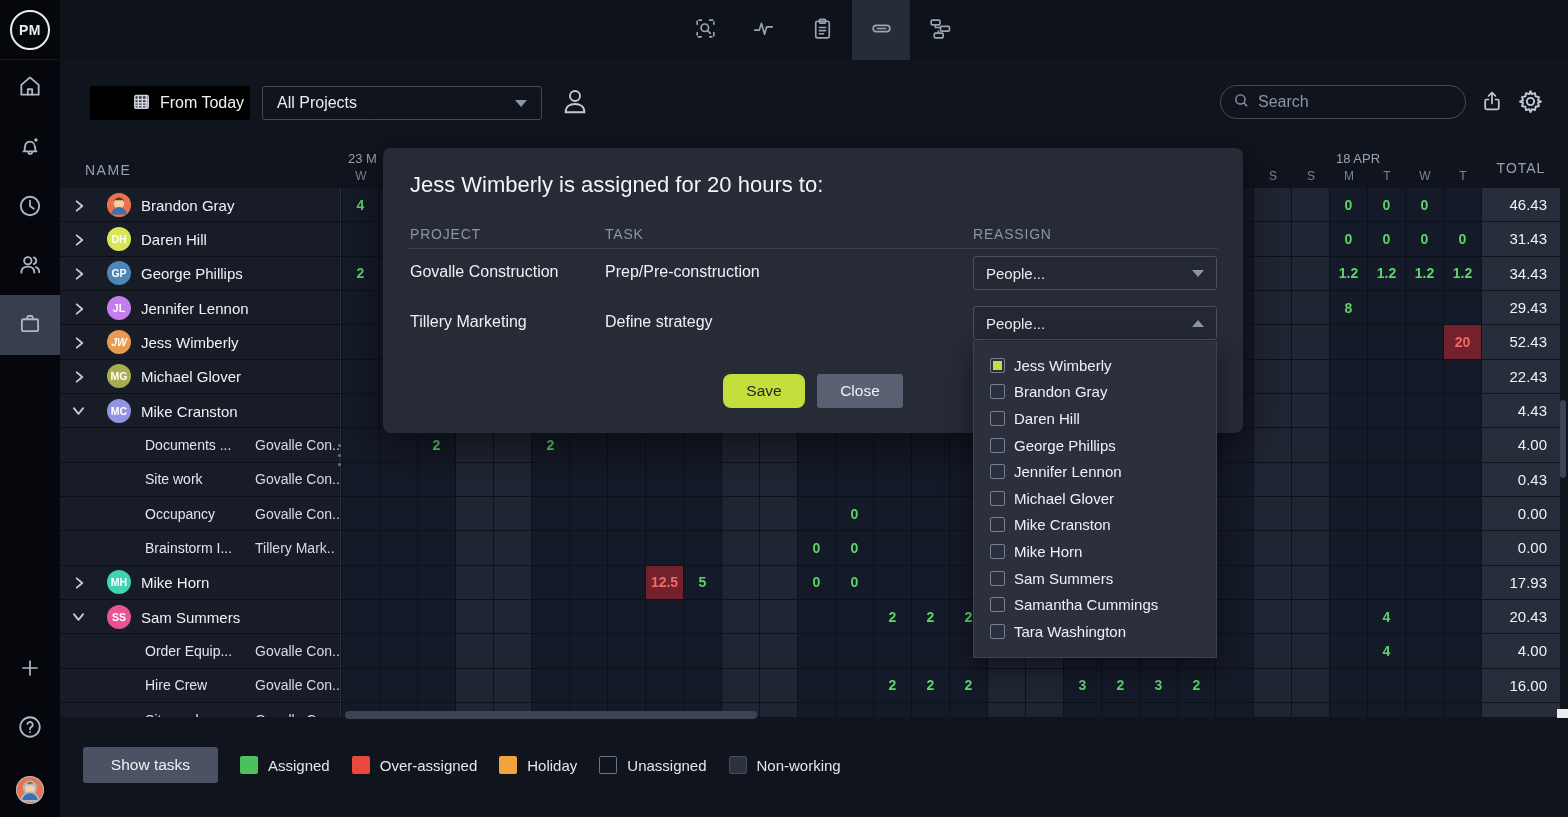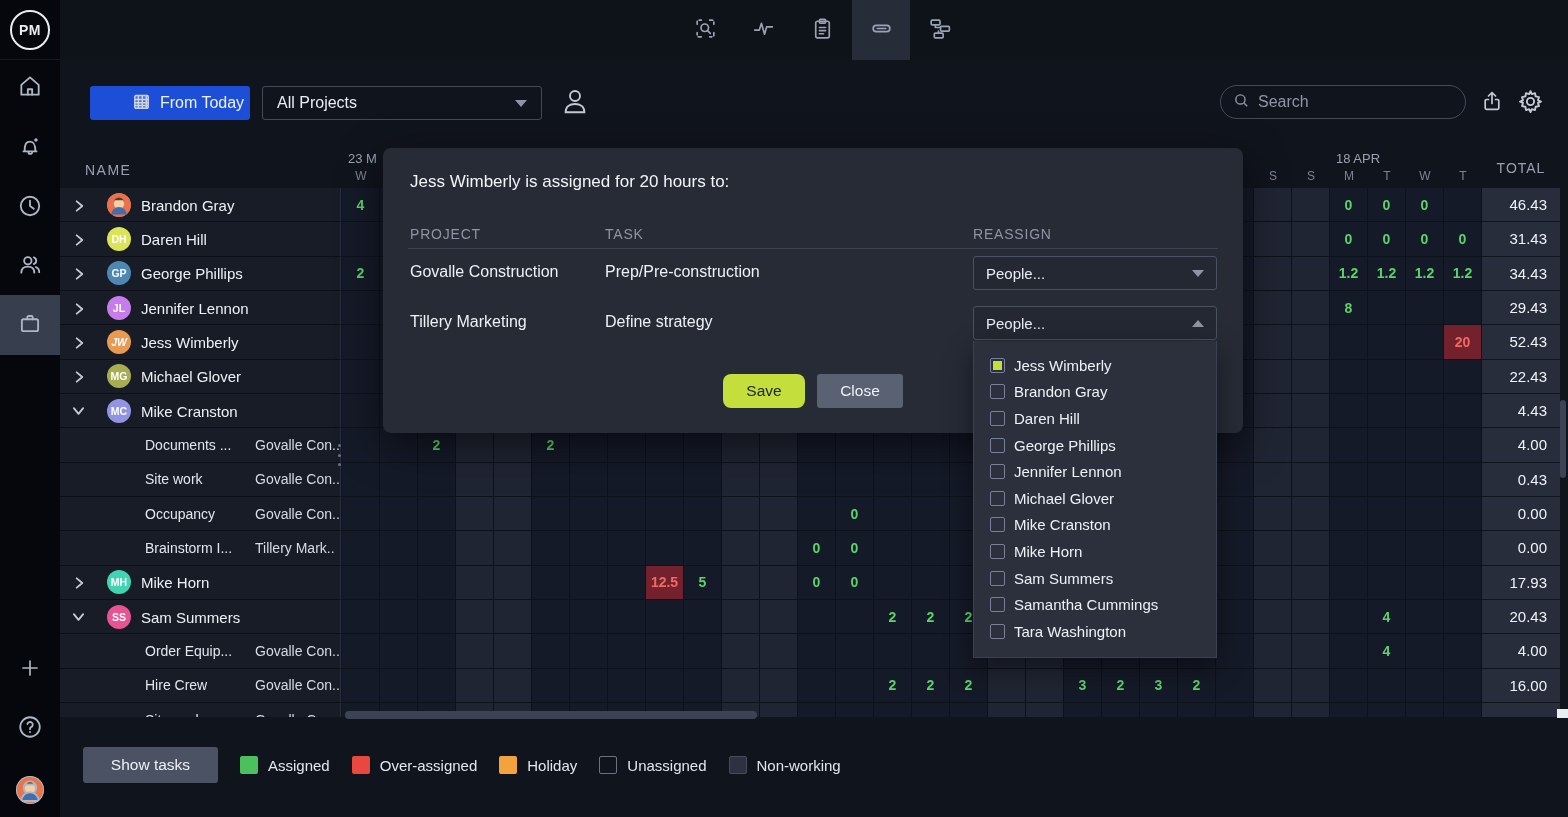--- a/index.html
+++ b/index.html
@@ -16,21 +16,21 @@
   .side-btn svg { stroke:#aeb6c4; fill:none; stroke-width:1.7; stroke-linecap:round; stroke-linejoin:round; }
   .avatar-face { border-radius:50%; overflow:hidden; display:block; }
 
   
   .topbar { position:absolute; left:60px; top:0; width:1508px; height:60px; background:#0e1219; z-index:30; }
   .top-btn { position:absolute; top:0; width:58px; height:60px; display:flex; align-items:center; justify-content:center; cursor:pointer; }
   .top-btn.active { background:#272c39; }
   .top-btn svg { stroke:#9aa3b3; fill:none; stroke-width:1.6; stroke-linecap:round; stroke-linejoin:round; }
 
   
-  .btn-from-today { position:absolute; left:90px; top:86px; width:160px; height:34px; background:#1d4ed8; border-radius:3px; display:flex; align-items:center; justify-content:center; gap:9px; color:#eef1f6; font-size:16px; cursor:pointer; z-index:5;padding-left:36px; }
+  .btn-from-today { position:absolute; left:90px; top:86px; width:160px; height:34px; background:#000000; border-radius:3px; display:flex; align-items:center; justify-content:center; gap:9px; color:#eef1f6; font-size:16px; cursor:pointer; z-index:5;padding-left:36px; }
   .sel-projects { position:absolute; left:262px; top:86px; width:280px; height:34px; border:1px solid #434b5a; border-radius:3px; display:flex; align-items:center; color:#e9edf3; font-size:16px; padding:0 14px; cursor:pointer; z-index:5; }
   .sel-projects .caret { margin-left:auto; }
   .caret-down { width:0; height:0; border-left:6px solid transparent; border-right:6px solid transparent; border-top:7px solid #8d96a6; }
   .person-btn { position:absolute; left:558px; top:86px; width:34px; height:34px; display:flex; align-items:center; justify-content:center; cursor:pointer; z-index:5; }
   .search-pill { position:absolute; left:1220px; top:85px; width:246px; height:34px; border:1px solid #434b5a; border-radius:17px; display:flex; align-items:center; padding:0 12px; gap:8px; z-index:5; }
   .search-pill input { background:transparent; border:none; outline:none; color:#e9edf3; font-size:16px; width:170px; font-family:inherit; }
   .search-pill input::placeholder { color:#8d96a6; }
   .icon-btn { position:absolute; top:86px; width:32px; height:34px; display:flex; align-items:center; justify-content:center; cursor:pointer; z-index:5; }
   .icon-btn svg { stroke:#c3cad6; fill:none; stroke-width:1.7; stroke-linecap:round; stroke-linejoin:round; }
 
@@ -68,21 +68,21 @@
   .btn-show-tasks { position:absolute; left:83px; top:747px; width:135px; height:36px; background:#4a5263; border-radius:3px; display:flex; align-items:center; justify-content:center; color:#eef1f6; font-size:15.5px; cursor:pointer; z-index:5; }
   .legend { position:absolute; left:240px; top:747px; height:36px; display:flex; align-items:center; gap:22px; z-index:5; }
   .legend-item { display:flex; align-items:center; gap:10px; }
   .legend-item .sw { width:18px; height:18px; border-radius:2px; }
   .legend-item .sw.outline { background:transparent; border:1.5px solid #6a7384; }
   .legend-item .sw.nonworking { background:#2c3240; border:1px solid #454c5c; }
   .legend-item span.lbl { color:#e2e7ee; font-size:15px; }
 
   
   .modal { position:absolute; left:383px; top:148px; width:860px; height:285px; background:#262b36; border-radius:8px; box-shadow:0 12px 40px rgba(0,0,0,.55); z-index:50; }
-  .modal-title { position:absolute; left:27px; top:24px; color:#f2f4f8; font-size:17px; font-weight:500; }
+  .modal-title { position:absolute; left:27px; top:24px; color:#f2f4f8; font-size:22px; font-weight:500; }
   .m-col-h { position:absolute; top:78px; color:#8d95a5; font-size:14px; letter-spacing:.8px; }
   .m-hr { position:absolute; left:25px; right:25px; top:100px; border-bottom:1px solid #3a4150; }
   .m-text { position:absolute; color:#eef1f5; font-size:16px; }
   .m-select { position:absolute; left:590px; width:244px; height:34px; background:#232833; border:1px solid #4a5160; border-radius:3px; display:flex; align-items:center; padding:0 12px; color:#e9edf3; font-size:15px; cursor:pointer; }
   .m-select .sc { margin-left:auto; }
   .sc-down { width:0; height:0; border-left:6px solid transparent; border-right:6px solid transparent; border-top:7px solid #8d96a6; }
   .sc-up { width:0; height:0; border-left:6px solid transparent; border-right:6px solid transparent; border-bottom:7px solid #8d96a6; }
   .btn-save { position:absolute; left:340px; top:226px; width:82px; height:34px; background:#c4de3b; border:none; border-radius:8px; color:#20252f; font-size:15.5px; font-family:inherit; cursor:pointer; }
   .btn-close { position:absolute; left:434px; top:226px; width:86px; height:34px; background:#5a6172; border:none; border-radius:3px; color:#eef1f6; font-size:15.5px; font-family:inherit; cursor:pointer; }
 

